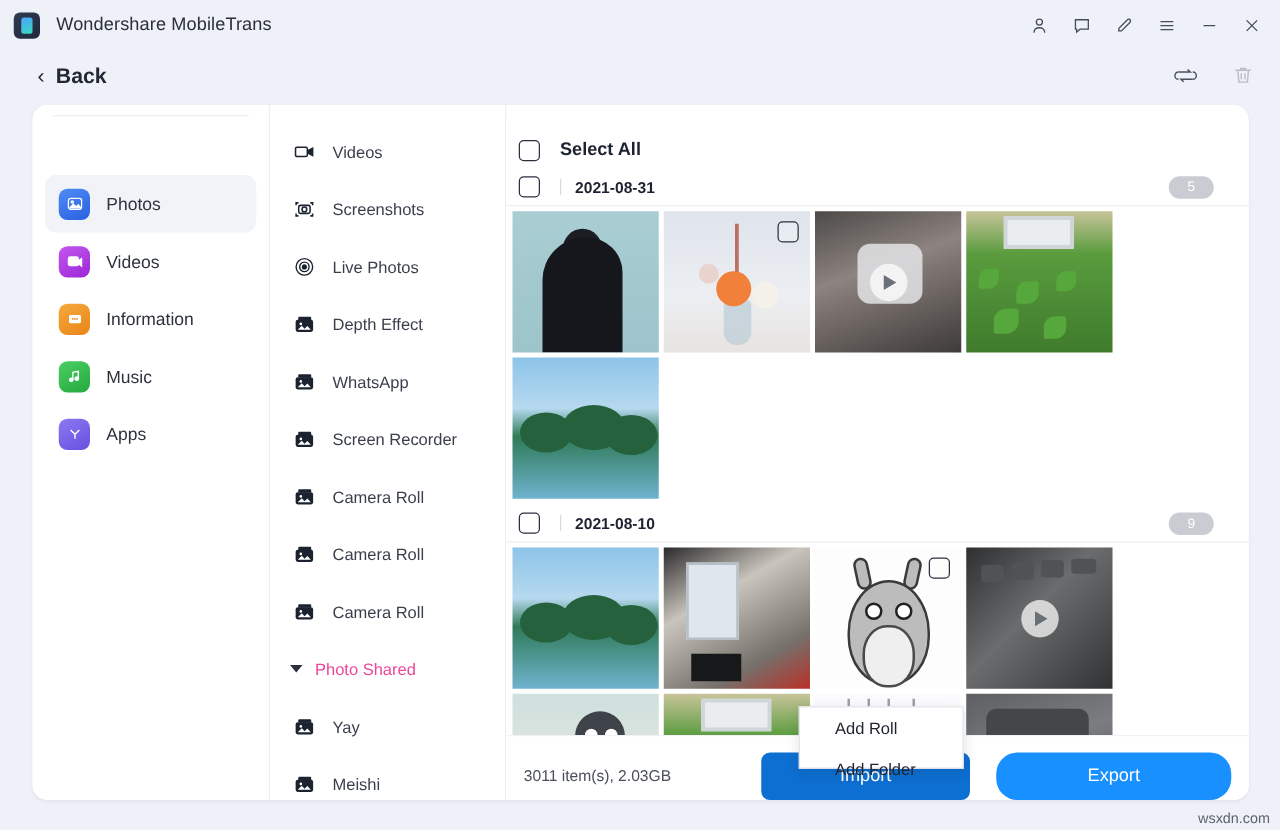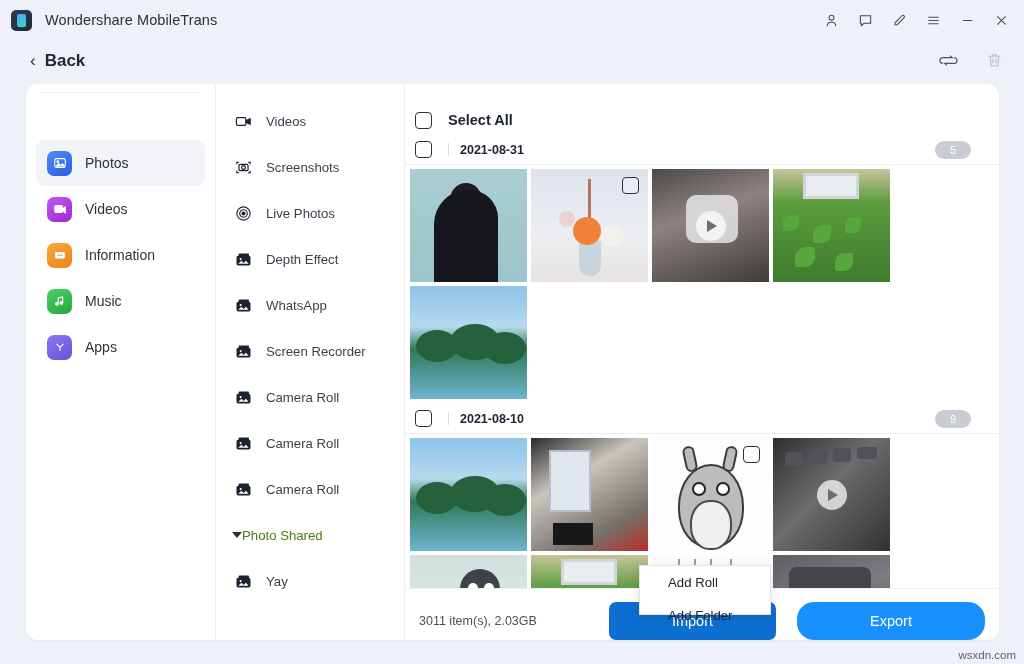--- a/index.html
+++ b/index.html
@@ -112,22 +112,22 @@
     border-left: 1px solid #edeff4; border-right: 1px solid #edeff4;
     padding-top: 14px; position: relative;
     overflow: hidden;
   }
   .cat-item {
     height: 46px; display: flex; align-items: center; gap: 13px;
     padding-left: 18px; font-size: 13.2px; color: #3a3f4b;
   }
   .cat-item .ci { width: 19px; height: 19px; flex: none; color: #1c2330; display:flex; align-items:center; justify-content:center;}
   .cat-group {
-    height: 46px; display: flex; align-items: center; 
-    padding-left: 16px; font-size: 13.2px; color: #4d7c0f;
+    height: 46px; display: flex; align-items: center; gap: 10px;
+    padding-left: 16px; font-size: 13.2px; color: #ec4899;
   }
   .cat-group .tri {
     width: 0; height: 0; border-left: 5px solid transparent; border-right: 5px solid transparent;
     border-top: 6px solid #2b303b;
   }
 
   
   .content { flex: 1; height: 100%; position: relative; background: #fff; margin-top: 12px; }
 
   .sel-all {
@@ -498,20 +498,31 @@
           <svg width="17" height="17" viewBox="0 0 18 18" fill="none">
             <rect x="3.8" y="2.6" width="11" height="3" rx="1" fill="#1c2330"></rect>
             <rect x="1.6" y="5" width="14.8" height="10.4" rx="1.8" fill="#1c2330"></rect>
             <circle cx="6" cy="8.6" r="1.1" fill="#fff"></circle>
             <path d="M3.4 13.6l3.4-3.4 2.4 2.4 2.3-2.3 3 3.3z" fill="#fff"></path>
           </svg>
         </span>
         <span>Yay</span>
       </div>
 
+      <div class="cat-item">
+        <span class="ci">
+          <svg width="17" height="17" viewBox="0 0 18 18" fill="none">
+            <rect x="3.8" y="2.6" width="11" height="3" rx="1" fill="#1c2330"></rect>
+            <rect x="1.6" y="5" width="14.8" height="10.4" rx="1.8" fill="#1c2330"></rect>
+            <circle cx="6" cy="8.6" r="1.1" fill="#fff"></circle>
+            <path d="M3.4 13.6l3.4-3.4 2.4 2.4 2.3-2.3 3 3.3z" fill="#fff"></path>
+          </svg>
+        </span>
+        <span>Meishi</span>
+      </div>
     </div>
 
     <div class="content">
 
       <div class="sel-all">
         <span class="cbx"></span>
         <span class="label">Select All</span>
       </div>
 
       <div class="date-row">

